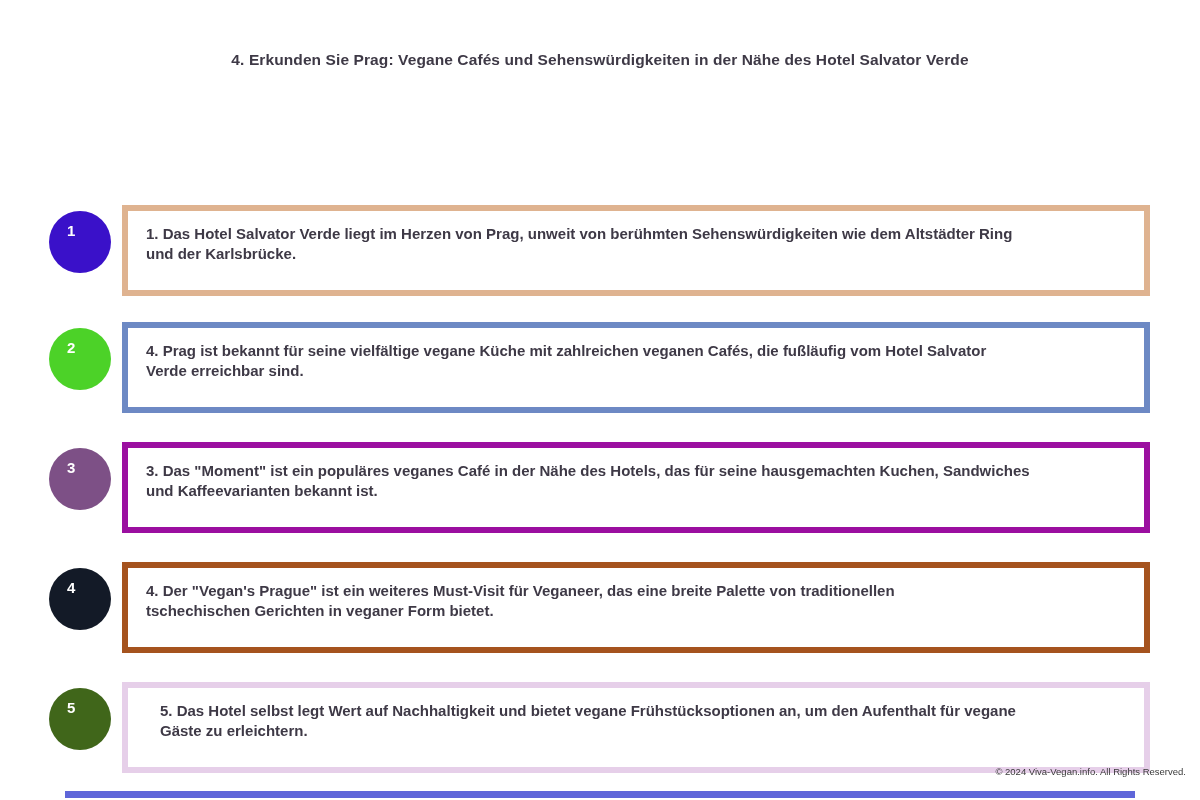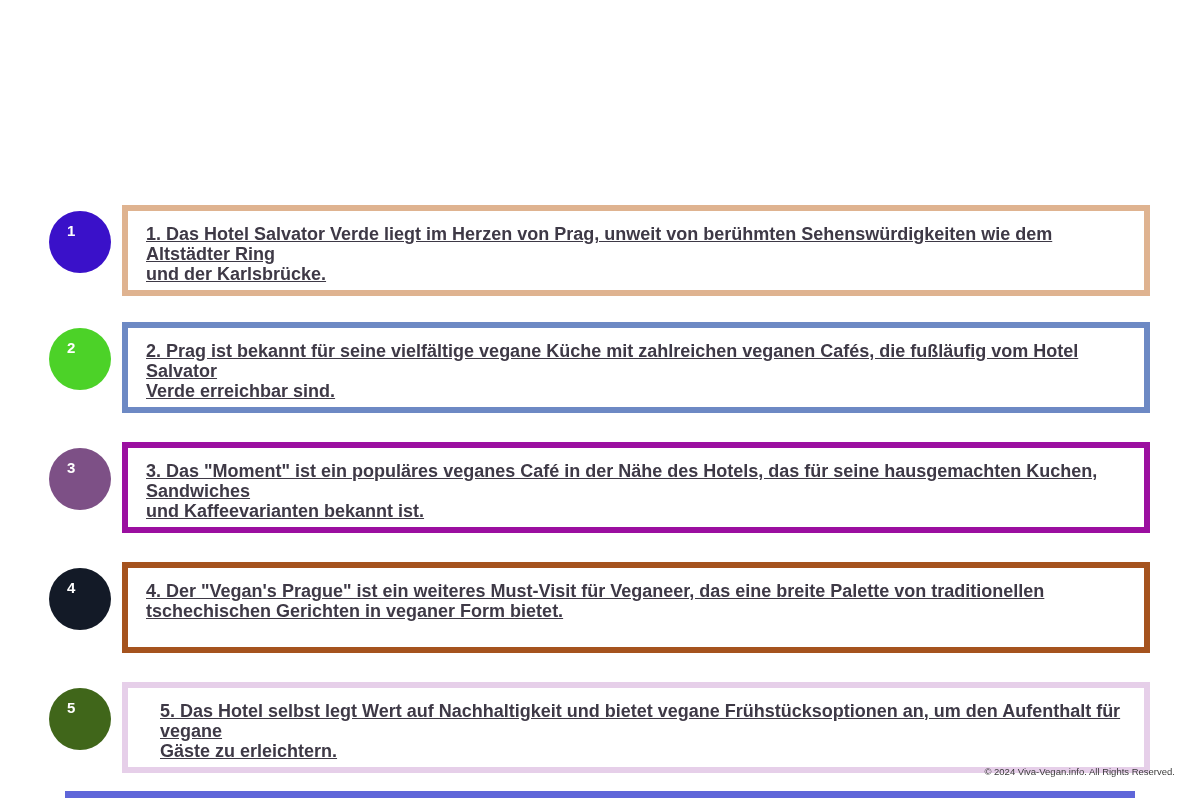--- a/index.html
+++ b/index.html
@@ -53,65 +53,65 @@
     position: absolute;
     left: 122px;
     width: 1028px;
     height: 91px;
     box-sizing: border-box;
     border: 6px solid #cccccc;
     background: #ffffff;
     padding: 13px 18px 0 18px;
   }
   .text-box .item-text {
-    font-size: 18px;
+    font-size: 15px;
     font-weight: bold;
     line-height: 20px;
     color: #3e3946;
     white-space: pre-line;
-    text-decoration: underline;
   }
   .copyright {
     position: absolute;
     top: 766px;
-    right: 25px;
+    right: 14px;
     font-size: 9.5px;
     color: #3a3a3a;
     background: transparent;
   }
   .footer-accent-bar {
     position: absolute;
     top: 791px;
     left: 65px;
     width: 1070px;
     height: 7px;
   }
 </style>
 </head>
 <body>
 
 <div class="page">
 
+  <div class="page-title">4. Erkunden Sie Prag: Vegane Cafés und Sehenswürdigkeiten in der Nähe des Hotel Salvator Verde</div>
 
   <div class="item-row item-row-1">
     <div class="number-badge" style="background: rgb(58, 17, 201);">
       <span>1</span>
     </div>
     <div class="text-box" style="border-color: rgb(223, 179, 144);">
       <div class="item-text">1. Das Hotel Salvator Verde liegt im Herzen von Prag, unweit von berühmten Sehenswürdigkeiten wie dem Altstädter Ring
 und der Karlsbrücke.</div>
     </div>
   </div>
 
   <div class="item-row item-row-2">
     <div class="number-badge" style="background: rgb(76, 210, 40);">
       <span>2</span>
     </div>
     <div class="text-box" style="border-color: rgb(109, 137, 196);">
-      <div class="item-text">2. Prag ist bekannt für seine vielfältige vegane Küche mit zahlreichen veganen Cafés, die fußläufig vom Hotel Salvator
+      <div class="item-text">4. Prag ist bekannt für seine vielfältige vegane Küche mit zahlreichen veganen Cafés, die fußläufig vom Hotel Salvator
 Verde erreichbar sind.</div>
     </div>
   </div>
 
   <div class="item-row item-row-3">
     <div class="number-badge" style="background: rgb(125, 80, 134);">
       <span>3</span>
     </div>
     <div class="text-box" style="border-color: rgb(155, 15, 160);">
       <div class="item-text">3. Das "Moment" ist ein populäres veganes Café in der Nähe des Hotels, das für seine hausgemachten Kuchen, Sandwiches

